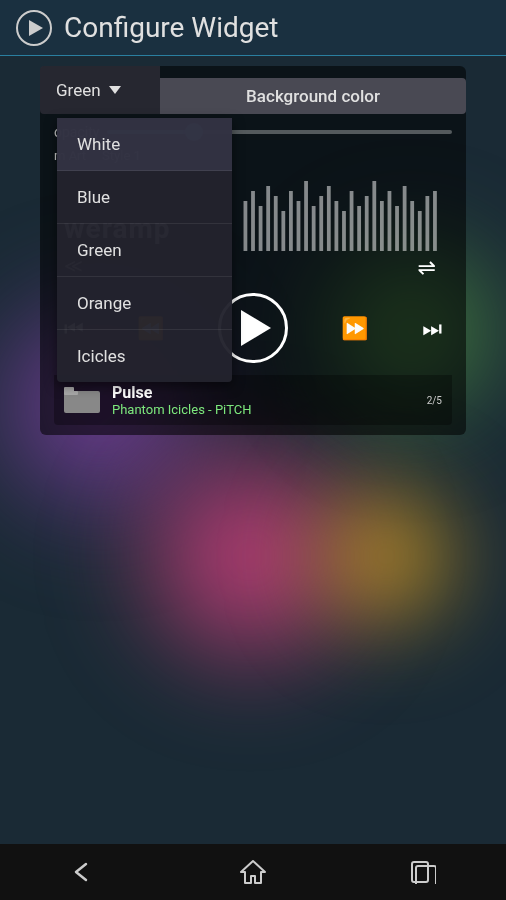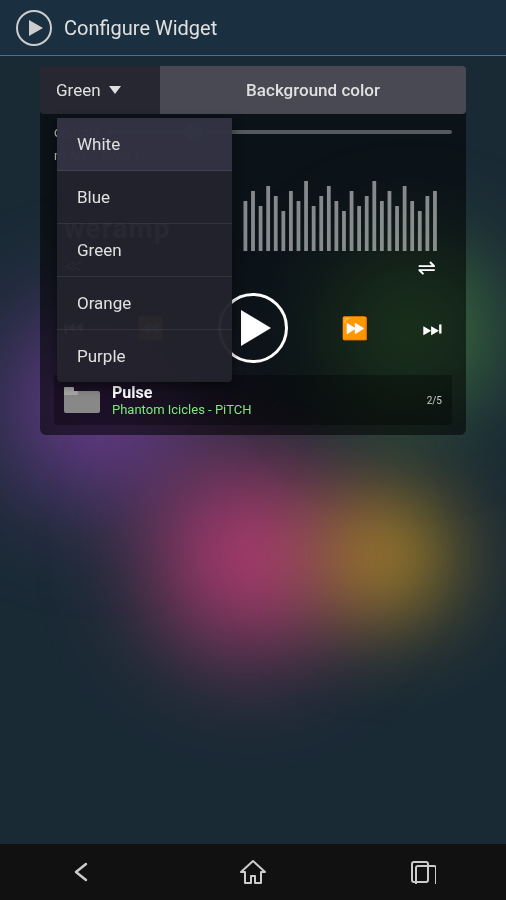--- a/index.html
+++ b/index.html
@@ -43,21 +43,21 @@
       width: 0;
       height: 0;
       border-top: 8px solid transparent;
       border-bottom: 8px solid transparent;
       border-left: 14px solid #ccc;
       margin-left: 3px;
     }
 
     .top-bar-title {
       color: #e0e0e0;
-      font-size: 20px;
+      font-size: 28px;
       font-weight: 400;
     }
 
     
     .widget-area {
       position: relative;
       width: 100%;
       height: 780px;
       overflow: hidden;
     }
@@ -142,21 +142,21 @@
       height: 0;
       border-left: 6px solid transparent;
       border-right: 6px solid transparent;
       border-top: 8px solid #e0e0e0;
     }
 
     .bg-color-btn {
       flex: 1;
       background: rgba(80,80,90,0.9);
       border-radius: 0 4px 4px 0;
-      padding: 14px 16px;
+      padding: 8px 16px;
       display: flex;
       align-items: center;
       justify-content: center;
       cursor: pointer;
     }
 
     .bg-color-btn-text {
       color: #e0e0e0;
       font-size: 17px;
       font-weight: 500;
@@ -430,21 +430,21 @@
       </div>
       <div class="bg-color-btn">
         <span class="bg-color-btn-text">Background color</span>
       </div>
 
       <div class="dropdown-menu">
         <div class="dropdown-item">White</div>
         <div class="dropdown-item">Blue</div>
         <div class="dropdown-item">Green</div>
         <div class="dropdown-item">Orange</div>
-        <div class="dropdown-item">Purple</div>
+        <div class="dropdown-item">Icicles</div>
       </div>
     </div>
 
     <div class="widget-content">
 
       <div class="opacity-row">
         <span class="opacity-label">opacity</span>
         <div class="opacity-slider-track">
           <div class="opacity-slider-fill"></div>
           <div class="opacity-slider-thumb"></div>

